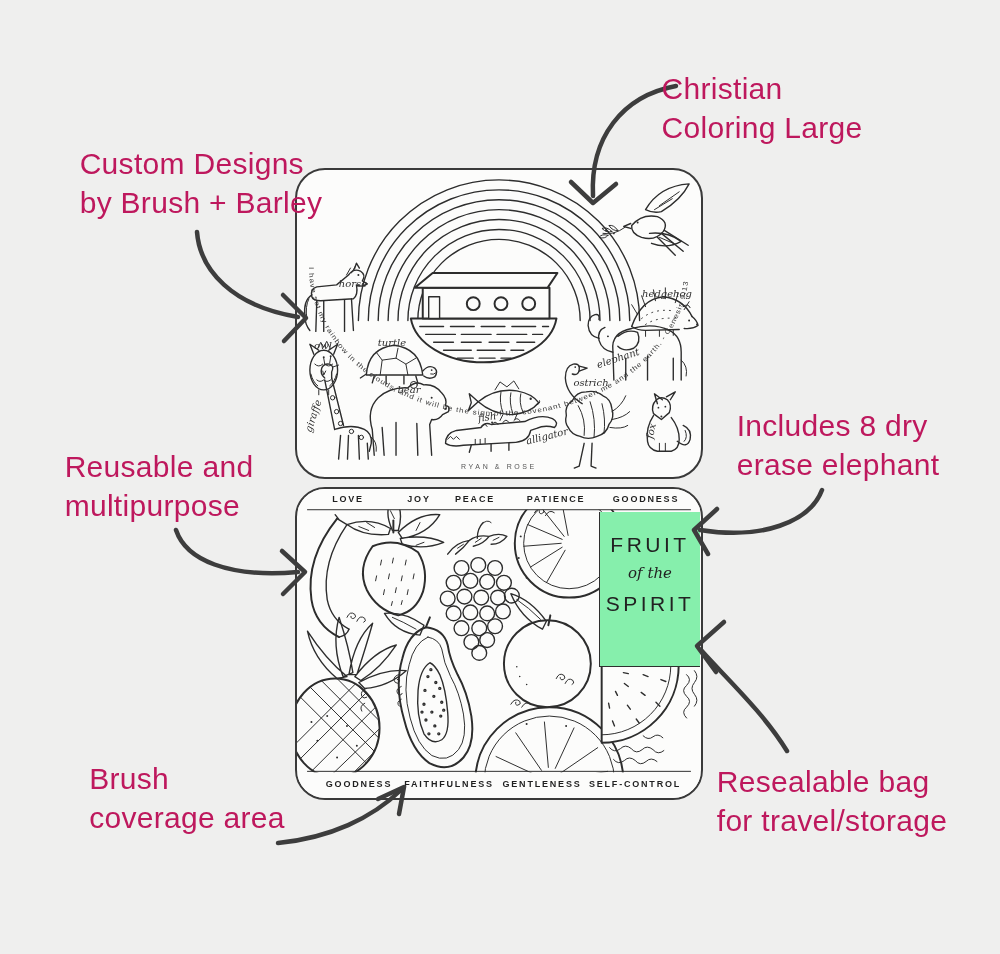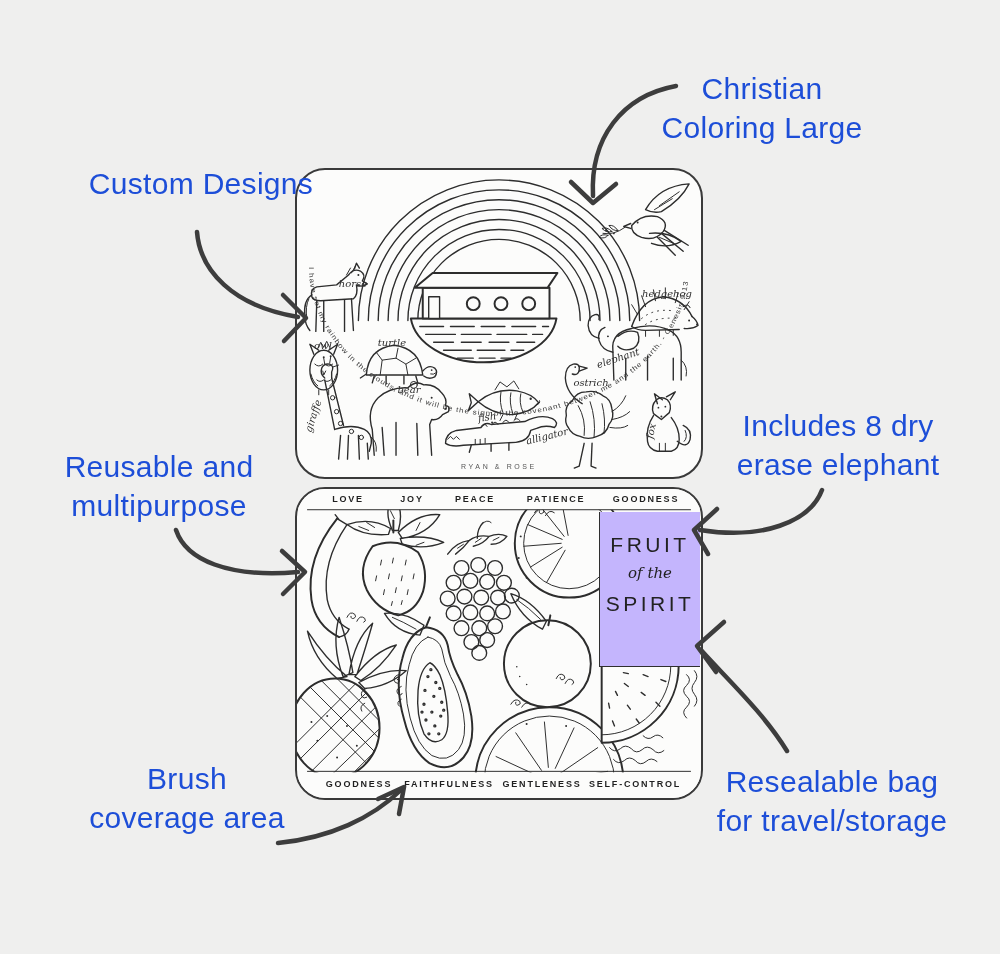--- a/index.html
+++ b/index.html
@@ -4,22 +4,22 @@
 <style>
   html,body{margin:0;padding:0;}
   #stage{
     position:relative;width:1000px;height:954px;overflow:hidden;
     background:#efefee;
     font-family:"Liberation Sans",sans-serif;
   }
   
   .callout{
     position:absolute;transform:translate(-50%,-50%);
-    text-align:center;font-size:30px;line-height:39px;font-weight:500;
-    color:#1d4ed8;letter-spacing:.3px;white-space:nowrap;z-index:6;
+    font-size:30px;line-height:39px;font-weight:500;
+    color:#be185d;letter-spacing:.3px;white-space:nowrap;z-index:6;
   }
   #callout-christian{left:762px;top:108px;}
   #callout-custom{left:201px;top:183px;}
   #callout-reusable{left:159px;top:486px;}
   #callout-markers{left:838px;top:445px;}
   #callout-coverage{left:187px;top:798px;}
   #callout-resealable{left:832px;top:801px;}
   
   .mat{
     position:absolute;background:#fcfcfb;border:2px solid #3a3a3a;
@@ -52,21 +52,21 @@
   .fword{
     position:absolute;transform:translateX(-50%);
     font-size:9px;font-weight:700;letter-spacing:1.8px;color:#1f1f1f;
     white-space:nowrap;z-index:4;
   }
   .fword.hdr{top:5px;}
   .fword.ftr{top:290px;}
   
   #title-box{
     position:absolute;left:302px;top:23px;width:101px;height:155px;
-    background:#c4b5fd;border-left:1.5px solid #2f2f2f;border-bottom:1.5px solid #2f2f2f;
+    background:#86efac;border-left:1.5px solid #2f2f2f;border-bottom:1.5px solid #2f2f2f;
     z-index:3;display:flex;flex-direction:column;align-items:center;
     box-sizing:border-box;padding-top:22px;
   }
   .title-caps{font-size:21px;letter-spacing:3.5px;color:#222;line-height:1;}
   .title-of{font-family:"DejaVu Serif",serif;font-style:italic;font-size:15px;color:#222;margin:11px 0 12px 0;line-height:1;}
   
   #arrows{position:absolute;left:0;top:0;z-index:5;pointer-events:none;}
   #arrows path{stroke:#3d3d3d;stroke-width:4.5;fill:none;stroke-linecap:round;stroke-linejoin:round;}
 </style>
 </head>
@@ -385,21 +385,21 @@
       </g>
 
       <path class="thin" d="M 50,130 q 3,-7 8,-3 q 2,3 -1,4 q -3,1 -3,-2 m 6,5 q 3,-7 8,-3 q 2,3 -1,4 M 70,202 q -7,2 -5,8 q 2,3 5,1 m -2,6 q -6,3 -3,8"></path>
 
       <rect class="mask" x="0" y="0" width="408" height="21"></rect>
       <rect class="mask" x="0" y="287" width="408" height="26"></rect>
       <path class="thin" stroke="#555" d="M 10,21 L 398,21 M 10,286 L 398,286"></path>
     </svg>
 
     <span class="fword hdr" style="left:51px;">LOVE</span>
-    <span class="fword hdr" style="left:115px;">JOY</span>
+    <span class="fword hdr" style="left:122px;">JOY</span>
     <span class="fword hdr" style="left:178px;">PEACE</span>
     <span class="fword hdr" style="left:259px;">PATIENCE</span>
     <span class="fword hdr" style="left:349px;">GOODNESS</span>
 
     <span class="fword ftr" style="left:62px;">GOODNESS</span>
     <span class="fword ftr" style="left:152px;">FAITHFULNESS</span>
     <span class="fword ftr" style="left:245px;">GENTLENESS</span>
     <span class="fword ftr" style="left:338px;">SELF-CONTROL</span>
 
     <div id="title-box">
@@ -408,20 +408,21 @@
       <div class="title-caps">SPIRIT</div>
     </div>
   </section>
 
   <div class="callout" id="callout-christian">
     <div>Christian</div>
     <div>Coloring Large</div>
   </div>
   <div class="callout" id="callout-custom">
     <div>Custom Designs</div>
+    <div>by Brush + Barley</div>
   </div>
   <div class="callout" id="callout-reusable">
     <div>Reusable and</div>
     <div>multipurpose</div>
   </div>
   <div class="callout" id="callout-markers">
     <div>Includes 8 dry</div>
     <div>erase elephant</div>
   </div>
   <div class="callout" id="callout-coverage">

